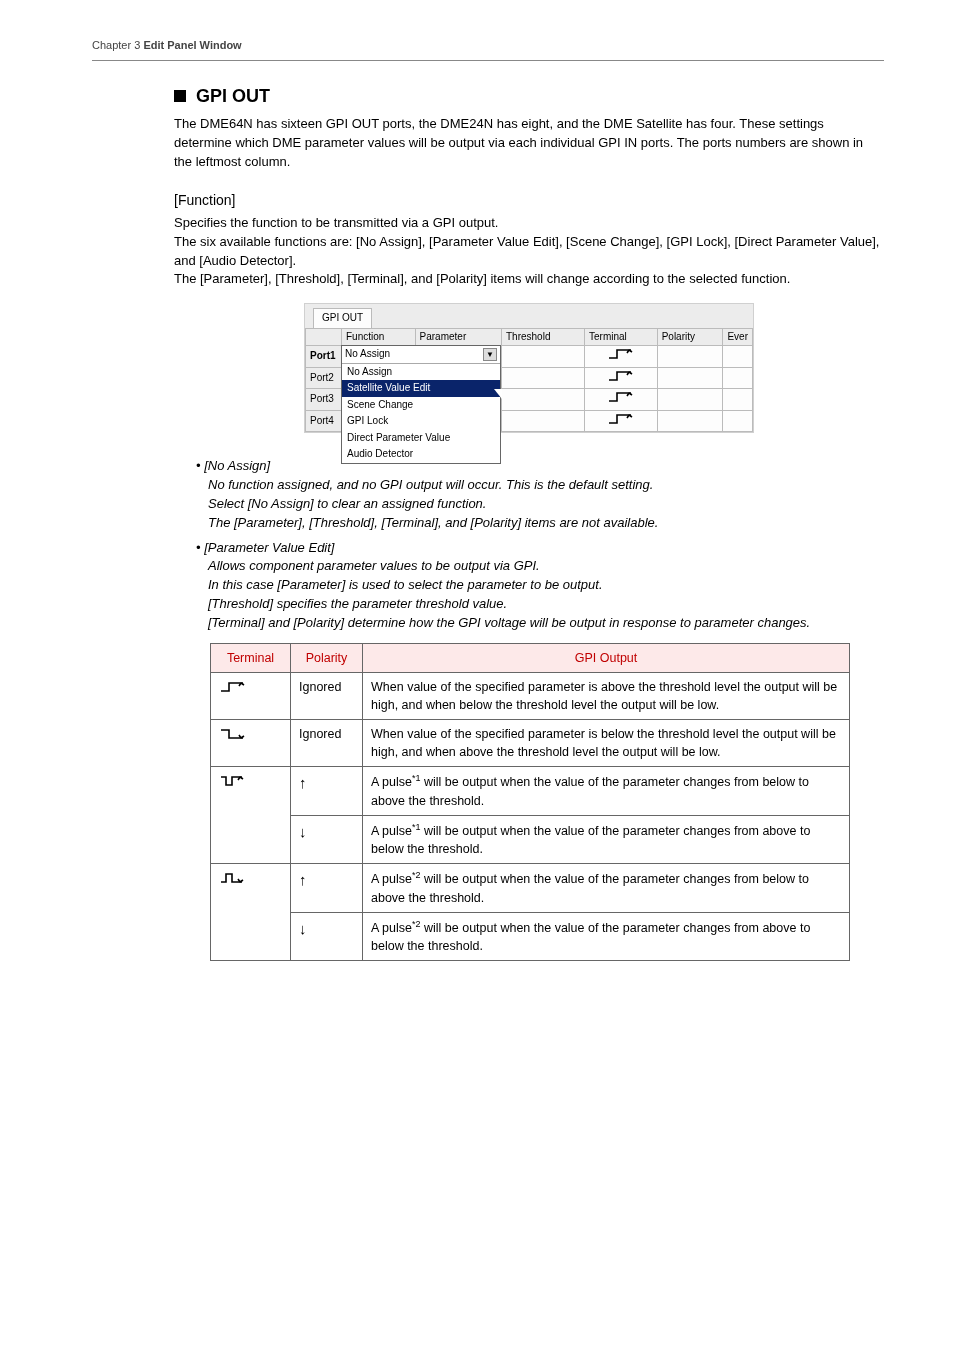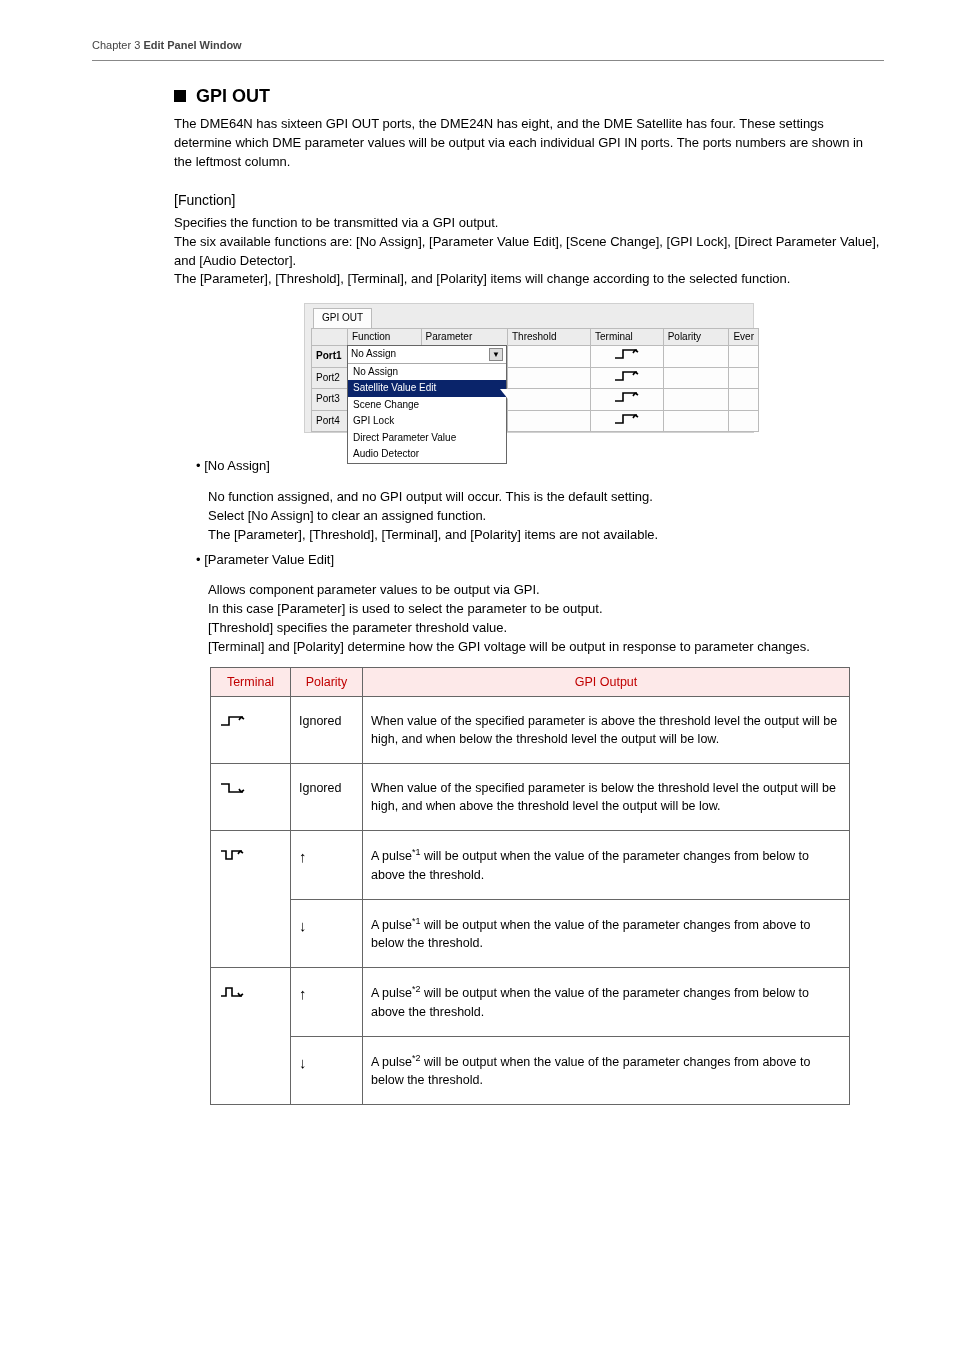--- a/index.html
+++ b/index.html
@@ -38,21 +38,21 @@
   }
   .screenshot .tab {
     display: inline-block;
     background: #fdfdfd;
     border: 1px solid #bbb;
     border-bottom: none;
     padding: 2px 8px;
     margin: 4px 0 0 8px;
     font-size: 10px;
   }
-  .screenshot table { border-collapse: collapse; width: 100%; background: #fdfdfd; margin-left: 6px; }
+  .screenshot table { border-collapse: collapse; width: 100%; background: #fdfdfd; }
   .screenshot th, .screenshot td {
     border: 1px solid #bbb;
     padding: 1px 4px;
     text-align: left;
     font-weight: normal;
     font-size: 10px;
     height: 15px;
   }
   .screenshot th { background: #ececec; }
   .screenshot td.portlabel { background:#ececec; width: 20px; }
@@ -74,41 +74,41 @@
     width:14px; height:13px; background:#ddd; border:1px solid #888;
     display:flex; align-items:center; justify-content:center; font-size:8px;
   }
   .screenshot .dropdown .opt { padding: 1px 5px; white-space: nowrap; }
   .screenshot .dropdown .opt.hl { background:#0a246a; color:#fff; position:relative;}
   .screenshot .dropdown .opt.hl::after{
     content:""; position:absolute; right:-2px; bottom:-2px;
     border-left:8px solid transparent; border-right:0;
     border-top:10px solid #fff; transform:rotate(0deg);
   }
-  .bullet-item { margin: 6px 0 0 22px; }
+  .bullet-item { margin: 6px 0 0 22px; font-style: italic; }
   .bullet-item .bt { font-size: 13px; }
   .bullet-item .bt::before { content: "• "; }
-  .bullet-body { margin-left: 12px; margin-top:12px; }
+  .bullet-body { margin-left: 12px; margin-top:0; }
   table.output {
     border-collapse: collapse;
     width: 640px;
     margin: 10px 0 0 36px;
     font-size: 12.5px;
   }
   table.output th {
     border: 1px solid #666;
     background: #fde9e9;
     color: #c00000;
     font-weight: normal;
     padding: 5px 8px;
     text-align: center;
   }
   table.output td {
     border: 1px solid #666;
-    padding: 15px 8px;
+    padding: 5px 8px;
     vertical-align: top;
   }
   table.output td.icon { width: 80px; text-align: left; font-size:15px; font-weight:bold; font-family: "Segoe UI Symbol", Arial; }
   table.output td.pol { width: 72px; }
   table.output td.pol-icon { font-size:15px; font-weight:bold; }
   .sup { font-size: 9px; vertical-align: super; }
   svg.wave { width:28px; height:14px; }
   svg.wave path { stroke:#000; stroke-width:1.6; fill:none; }
 </style>
 </head>

